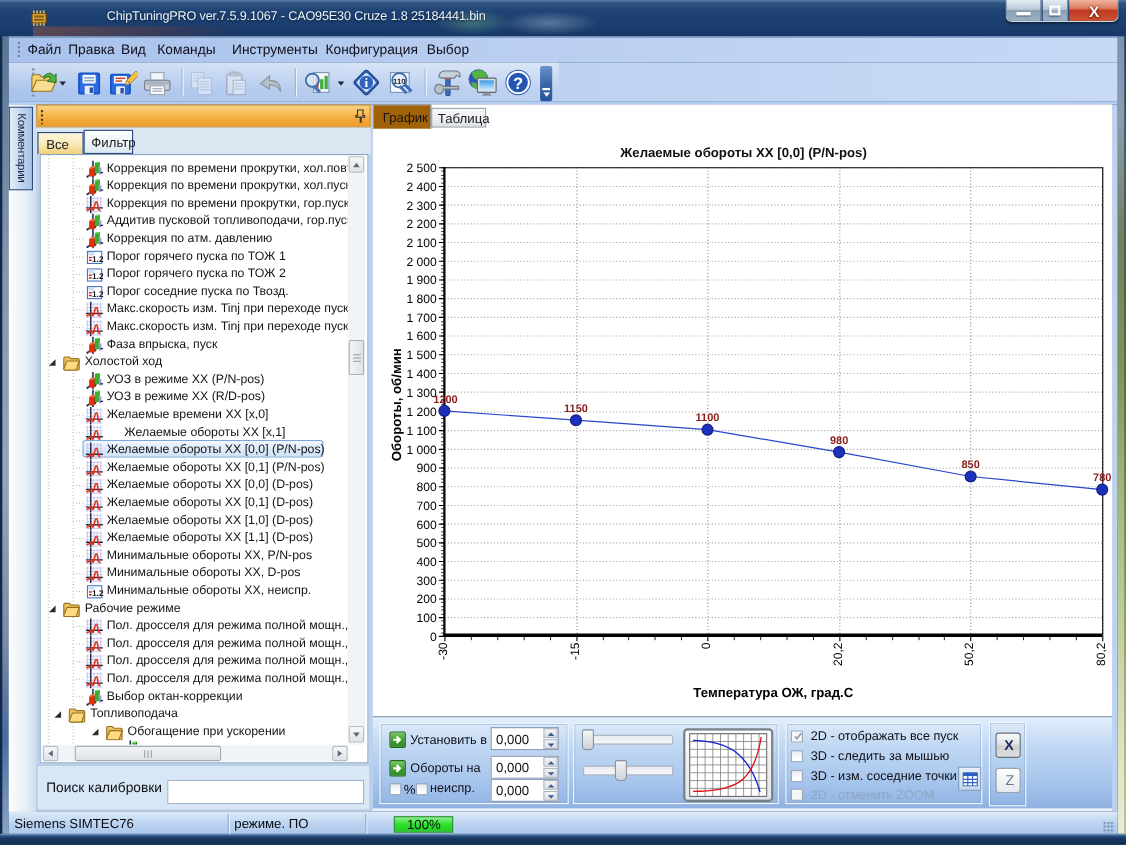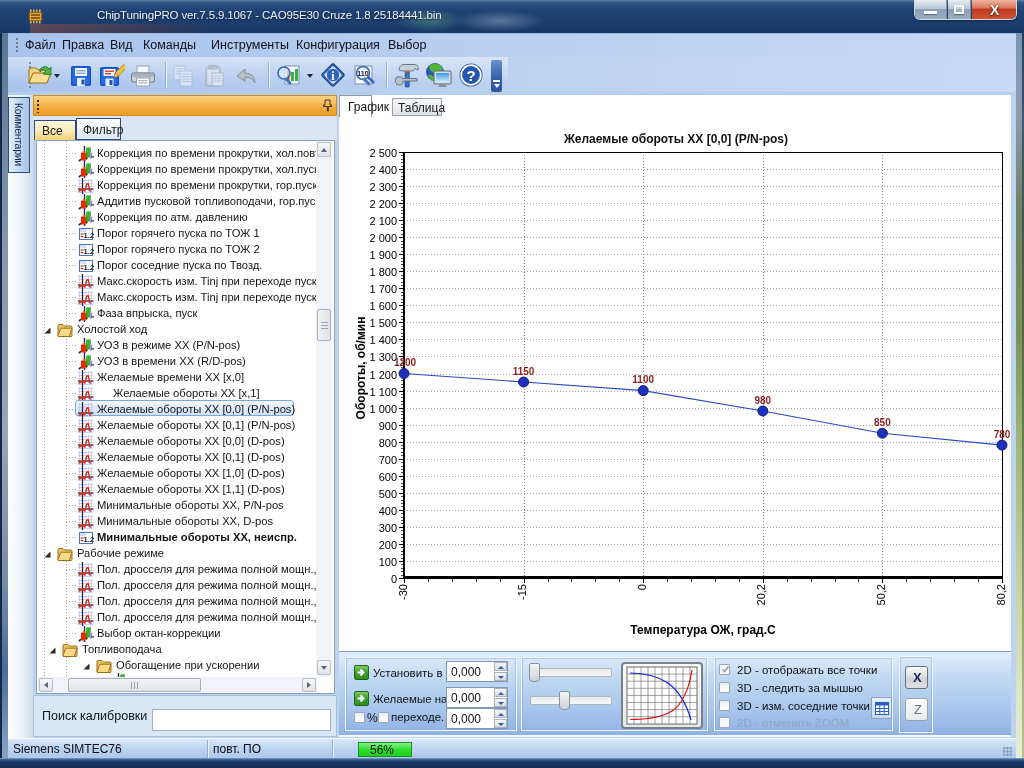--- a/index.html
+++ b/index.html
@@ -384,21 +384,21 @@
 <rect x="3" y="7" width="4.6" height="7.5" fill="#e82e04"></rect>
 <path d="M3 7 L5 5.2 L9.6 5.2 L7.6 7 Z" fill="#f4703e"></path>
 <path d="M7.6 7 L9.6 5.2 L9.6 12.7 L7.6 14.5 Z" fill="#8e1200"></path>
 <rect x="8.2" y="2" width="3.2" height="9.5" fill="#30b61e"></rect>
 <path d="M8.2 2 L9.4 1 L12.6 1 L11.4 2 Z" fill="#66dc50"></path>
 <path d="M11.4 2 L12.6 1 L12.6 10.5 L11.4 11.5 Z" fill="#157a08"></path>
 <rect x="11.9" y="6.8" width="2.3" height="5.7" fill="#9a9ade"></rect>
 <path d="M11.9 6.8 L12.7 6 L15 6 L14.2 6.8 Z" fill="#c4c4f2"></path>
 <path d="M13.2 10.9 L16 10.9" stroke="#1f2c52" stroke-width="1.2"></path>
 </svg></div>
-    <div class="ab tx" style="left:60px;top:214px;">УОЗ в времени ХХ (R/D-pos)</div>
+    <div class="ab tx" style="left:60px;top:214px;">УОЗ в режиме ХХ (R/D-pos)</div>
     <div class="ab" style="left:29px;top:236px;width:11px;height:1px;background-image:linear-gradient(90deg,#a8a8a8 1px,transparent 1px);background-size:3px 1px;"></div>
     <div class="ab" style="left:41px;top:229px;"><svg width="16" height="16" viewBox="0 0 16 16">
 <g stroke="#c9c9ee" stroke-width="0.9">
           <path d="M1.5 1 L1.5 15 M7.5 1 L7.5 15 M10.5 1 L10.5 15 M13.5 1 L13.5 15 M0 2.5 L15 2.5 M0 5.5 L15 5.5 M0 8.5 L15 8.5 M0 14.5 L15 14.5"></path>
         </g>
 <path d="M4.5 0 L4.5 16" stroke="#252547" stroke-width="1.3"></path>
 <path d="M0 11 L15.5 11" stroke="#252547" stroke-width="1.3"></path>
 <path d="M0.5 13 C2 13.2 3.2 12.6 4.5 11 C5.4 9.9 5.6 13.3 6.6 13.1 C7.6 12.9 7.9 6.3 9.4 5.6 C10.5 5.2 10.8 7.8 11.2 10.7 C11.4 12.4 12 13.3 13.3 13.3" fill="none" stroke="#e63012" stroke-width="1.4"></path>
 </svg></div>
     <div class="ab tx" style="left:60px;top:230px;">Желаемые времени ХХ [x,0]</div>
@@ -494,21 +494,21 @@
 </svg></div>
     <div class="ab tx" style="left:60px;top:374px;">Минимальные обороты ХХ, D-pos</div>
     <div class="ab" style="left:29px;top:396px;width:11px;height:1px;background-image:linear-gradient(90deg,#a8a8a8 1px,transparent 1px);background-size:3px 1px;"></div>
     <div class="ab" style="left:41px;top:389px;"><svg width="16" height="16" viewBox="0 0 16 16">
 <rect x="1.5" y="2.5" width="13" height="11" fill="#fff" stroke="#4a74c8"></rect>
 <path d="M2 3 L8 3 L8 6 Q4.5 7 2 5.5 Z" fill="#cfe0f6"></path>
 <rect x="2.8" y="7.5" width="2.6" height="1.3" fill="#d02010"></rect>
         <rect x="2.8" y="10" width="2.6" height="1.3" fill="#d02010"></rect>
 <text x="5.6" y="11.8" font-size="7.6" font-weight="bold" fill="#181828">1.2</text>
 </svg></div>
-    <div class="ab tx" style="left:60px;top:390px;font-weight:bold;">Минимальные обороты ХХ, неиспр.</div>
+    <div class="ab tx" style="left:60px;top:390px;">Минимальные обороты ХХ, неиспр.</div>
     <div class="ab" style="left:6px;top:408px;"><svg width="9" height="9" viewBox="0 0 9 9">
         <path d="M7.5 1.5 L7.5 7.5 L1.5 7.5 Z" fill="#2b2b2b"></path>
       </svg></div>
     <div class="ab" style="left:20px;top:406px;"><svg width="16" height="14" viewBox="0 0 16 14">
 <path d="M1 12.5 L1 2.5 Q1 1.5 2 1.5 L6 1.5 L7.5 3 L14 3 Q15 3 15 4 L15 12.5 Q15 13.5 14 13.5 L2 13.5 Q1 13.5 1 12.5 Z" fill="#eec163" stroke="#97711a"></path>
 <path d="M1 12.5 L3.5 6 Q3.8 5.2 4.6 5.2 L15 5.2 L12.5 12.7 Q12.2 13.5 11.4 13.5 L2 13.5 Q1 13.5 1 12.5 Z" fill="#fcd984" stroke="#97711a"></path>
 </svg></div>
     <div class="ab tx" style="left:40px;top:406px;">Рабочие режиме</div>
     <div class="ab" style="left:29px;top:428px;width:11px;height:1px;background-image:linear-gradient(90deg,#a8a8a8 1px,transparent 1px);background-size:3px 1px;"></div>
     <div class="ab" style="left:41px;top:421px;"><svg width="16" height="16" viewBox="0 0 16 16">
@@ -615,21 +615,21 @@
   </div>
 <div class="ab" style="left:302px;top:677.5px;width:14px;height:14px;background:linear-gradient(180deg,#f6f7f8,#dfe3e8);border:1px solid #b8bec6;border-radius:2px;">
 <div class="ab" style="left:4px;top:3px;width:0;height:0;border-top:3.5px solid transparent;border-bottom:3.5px solid transparent;border-left:4px solid #5a6878;"></div>
   </div>
 <div class="ab" style="left:68px;top:677.5px;width:133px;height:14px;background:linear-gradient(180deg,#f2f3f5,#dfe2e7);border:1px solid #a8aeb8;border-radius:2px;">
 <div class="ab" style="left:62px;top:3px;width:1px;height:7px;background:#9aa2ac;box-shadow:3px 0 0 #9aa2ac,6px 0 0 #9aa2ac;"></div>
   </div>
 
 <div class="ab" style="left:339px;top:95px;width:672px;height:556px;background:#fff;"></div>
 
-<div class="ab" style="left:339px;top:95px;width:33px;height:22px;background:#ffffff;border:1px solid #919ba8;border-bottom:none;padding-left:18px;">
+<div class="ab" style="left:339px;top:95px;width:53px;height:22px;background:#a16207;border:1px solid #919ba8;border-bottom:none;padding-left:18px;">
 <div class="ab tx" style="left:8px;top:4px;font-size:12px;color:#151515;">График</div>
   </div>
 <div class="ab" style="left:392px;top:98px;width:50px;height:18px;background:linear-gradient(180deg,#f7f8fa 0,#ebedf1 60%,#dde1e6 100%);border:1px solid #9aa2ae;">
 <div class="ab tx" style="left:5px;top:2px;font-size:12px;color:#202020;">Таблица</div>
   </div>
 
 <svg class="ab" style="left:339px;top:117px" width="672" height="534" viewBox="0 0 672 534" font-family="Liberation Sans,sans-serif">
     <text x="337" y="26" font-size="12" font-weight="bold" fill="#101010" text-anchor="middle">Желаемые обороты ХХ [0,0] (P/N-pos)</text>
     <line x1="185.5" y1="35" x2="185.5" y2="461" stroke="#909090" stroke-width="1" stroke-dasharray="1,2"></line>
     <line x1="304.5" y1="35" x2="304.5" y2="461" stroke="#909090" stroke-width="1" stroke-dasharray="1,2"></line>
@@ -911,34 +911,34 @@
     </div>
 <div class="ab" style="left:47px;top:10px;width:13px;height:9px;background:linear-gradient(180deg,#f4f5f7,#d8dce2);border:1px solid #aab2be;">
       <div class="ab" style="left:2.5px;top:2.5px;width:0;height:0;border-left:3px solid transparent;border-right:3px solid transparent;border-top:3.5px solid #3a5a9c;"></div>
     </div>
 </div>
 <div class="ab" style="left:354px;top:691px;width:15px;height:15px;background:linear-gradient(180deg,#7cc96a 0,#3f9e30 50%,#2f8c22 100%);border:1px solid #1e6a14;border-radius:2px;">
 <svg class="ab" style="left:1px;top:1px" width="11" height="11" viewBox="0 0 11 11">
       <path d="M1.5 5.5 L7 5.5 M4.5 2.5 L7.5 5.5 L4.5 8.5" stroke="#fff" stroke-width="2" fill="none"></path>
     </svg>
   </div>
-<div class="ab tx" style="left:373px;top:692.5px;font-size:11.5px;color:#101018;">Желаемые на</div>
+<div class="ab tx" style="left:373px;top:692.5px;font-size:11.5px;color:#101018;">Обороты на</div>
 <div class="ab" style="left:446px;top:687px;width:62px;height:21px;background:#fff;border:1px solid #8298b4;">
 <div class="ab tx" style="left:4px;top:3px;font-size:12px;color:#101010;">0,000</div>
 <div class="ab" style="left:47px;top:0px;width:13px;height:9px;background:linear-gradient(180deg,#f4f5f7,#d8dce2);border:1px solid #aab2be;">
       <div class="ab" style="left:2.5px;top:2.5px;width:0;height:0;border-left:3px solid transparent;border-right:3px solid transparent;border-bottom:3.5px solid #3a5a9c;"></div>
     </div>
 <div class="ab" style="left:47px;top:10px;width:13px;height:9px;background:linear-gradient(180deg,#f4f5f7,#d8dce2);border:1px solid #aab2be;">
       <div class="ab" style="left:2.5px;top:2.5px;width:0;height:0;border-left:3px solid transparent;border-right:3px solid transparent;border-top:3.5px solid #3a5a9c;"></div>
     </div>
 </div>
 <div class="ab" style="left:354px;top:712px;width:11px;height:11px;background:linear-gradient(180deg,#e8ebee 0,#fdfdfe 70%);border:1px solid #9aa8b8;border-radius:1px;"></div>
 <div class="ab tx" style="left:367px;top:710.5px;font-size:12px;color:#101018;">%</div>
 <div class="ab" style="left:378px;top:712px;width:11px;height:11px;background:linear-gradient(180deg,#e8ebee 0,#fdfdfe 70%);border:1px solid #9aa8b8;border-radius:1px;"></div>
-<div class="ab tx" style="left:391px;top:711px;font-size:11.5px;color:#101018;">переходе.</div>
+<div class="ab tx" style="left:391px;top:711px;font-size:11.5px;color:#101018;">неиспр.</div>
 <div class="ab" style="left:446px;top:708px;width:62px;height:21px;background:#fff;border:1px solid #8298b4;">
 <div class="ab tx" style="left:4px;top:3px;font-size:12px;color:#101010;">0,000</div>
 <div class="ab" style="left:47px;top:0px;width:13px;height:9px;background:linear-gradient(180deg,#f4f5f7,#d8dce2);border:1px solid #aab2be;">
       <div class="ab" style="left:2.5px;top:2.5px;width:0;height:0;border-left:3px solid transparent;border-right:3px solid transparent;border-bottom:3.5px solid #3a5a9c;"></div>
     </div>
 <div class="ab" style="left:47px;top:10px;width:13px;height:9px;background:linear-gradient(180deg,#f4f5f7,#d8dce2);border:1px solid #aab2be;">
       <div class="ab" style="left:2.5px;top:2.5px;width:0;height:0;border-left:3px solid transparent;border-right:3px solid transparent;border-top:3.5px solid #3a5a9c;"></div>
     </div>
 </div>
 <div class="ab" style="left:530px;top:668px;width:82px;height:9px;background:linear-gradient(180deg,#e8eaec,#f6f7f8);border:1px solid #b0b6be;border-radius:2px;"></div>
@@ -965,21 +965,21 @@
     <line x1="1" y1="43.6" x2="71" y2="43.6" stroke="#7a7a7a" stroke-width=".7"></line>
     <line x1="1" y1="50.7" x2="71" y2="50.7" stroke="#7a7a7a" stroke-width=".7"></line>
     <path d="M4 7 Q28 7.5 42 17 Q58 29 65 54" fill="none" stroke="#1222cc" stroke-width="1.2"></path>
     <path d="M4 53.5 Q32 53.5 46 45 Q61 35 66 4" fill="none" stroke="#dd1111" stroke-width="1.2"></path>
   </svg>
 <div class="ab" style="left:719px;top:664px;width:11px;height:11px;background:#f4f6f8;border:1px solid #9aa8b8;border-radius:1px;">
     <svg class="ab" style="left:1px;top:0px" width="9" height="9" viewBox="0 0 9 9">
       <path d="M1.5 4.5 L3.5 6.5 L7.5 1.5" stroke="#9aa4ae" stroke-width="1.6" fill="none"></path>
     </svg>
   </div>
-<div class="ab tx" style="left:737px;top:664px;font-size:11.5px;color:#101018;">2D - отображать все точки</div>
+<div class="ab tx" style="left:737px;top:664px;font-size:11.5px;color:#101018;">2D - отображать все пуск</div>
 <div class="ab" style="left:719px;top:682px;width:11px;height:11px;background:linear-gradient(180deg,#e8ebee 0,#fdfdfe 70%);border:1px solid #9aa8b8;border-radius:1px;"></div>
 <div class="ab tx" style="left:737px;top:682px;font-size:11.5px;color:#101018;text-align:center;">3D - следить за мышью</div>
 <div class="ab" style="left:719px;top:700px;width:11px;height:11px;background:linear-gradient(180deg,#e8ebee 0,#fdfdfe 70%);border:1px solid #9aa8b8;border-radius:1px;"></div>
 <div class="ab tx" style="left:737px;top:700px;font-size:11.5px;color:#101018;">3D - изм. соседние точки</div>
 <div class="ab" style="left:719px;top:717px;width:11px;height:11px;background:#f4f6f8;border:1px solid #9aa8b8;border-radius:1px;"></div>
 <div class="ab tx" style="left:737px;top:717px;font-size:11.5px;color:#8fa6c2;">2D - отменить ZOOM</div>
 <div class="ab" style="left:871px;top:697px;width:21px;height:22px;background:linear-gradient(180deg,#e8f0f8,#c8d8ea);border:1px solid #88a2c2;">
 <svg class="ab" style="left:3px;top:4px" width="14" height="13" viewBox="0 0 14 13">
 <rect x=".5" y=".5" width="13" height="12" fill="#fff" stroke="#2b5fc4"></rect>
 <rect x=".5" y=".5" width="13" height="3" fill="#2b5fc4"></rect>
@@ -989,19 +989,19 @@
 <div class="ab" style="left:905px;top:666px;width:23px;height:23px;background:linear-gradient(180deg,#f9f9f9 0,#e4e5e6 40%,#cfd1d3 55%,#dddfe0 100%);border:1px solid #687078;border-radius:3px;">
 <div class="ab tx" style="left:7px;top:3px;font-size:13px;font-weight:bold;color:#18275e;">X</div>
   </div>
 <div class="ab" style="left:905px;top:698px;width:23px;height:23px;background:linear-gradient(180deg,#fefefe 0,#f2f3f4 50%,#e8e9ea 100%);border:1px solid #9aa2aa;border-radius:3px;">
 <div class="ab tx" style="left:8px;top:3px;font-size:13px;color:#6a7890;">Z</div>
   </div>
 
 <div class="ab" style="left:8px;top:738px;width:1008px;height:20px;background:linear-gradient(180deg,#d9e8f8 0,#bfd6f1 45%,#abc7ec 100%);border-top:1px solid #f4f9fd;">
 <div class="ab tx" style="left:5px;top:3px;font-size:12px;color:#0a0a12;">Siemens SIMTEC76</div>
 <div class="ab" style="left:199px;top:1px;width:1px;height:18px;background:#8fafd4;box-shadow:1px 0 0 #e8f1fa;"></div>
-<div class="ab tx" style="left:205px;top:3px;font-size:12px;color:#0a0a12;">повт. ПО</div>
+<div class="ab tx" style="left:205px;top:3px;font-size:12px;color:#0a0a12;">режиме. ПО</div>
 <div class="ab" style="left:324px;top:1px;width:1px;height:18px;background:#8fafd4;box-shadow:1px 0 0 #e8f1fa;"></div>
 <div class="ab" style="left:350px;top:3px;width:54px;height:15px;background:linear-gradient(180deg,#8af08a 0,#2ee12e 50%,#20cc20 100%);border:1px solid #1d8f1d;">
-<div class="ab tx" style="left:11px;top:0px;font-size:12px;color:#0a140a;">56%</div>
+<div class="ab tx" style="left:11px;top:0px;font-size:12px;color:#0a140a;">100%</div>
     </div>
 <div class="ab" style="left:995px;top:8px;width:10px;height:10px;background-image:radial-gradient(circle 1px at 1.2px 1.2px,#8098b8 1px,transparent 1.3px);background-size:3.3px 3.3px;"></div>
 </div>
 
 </body></html>

